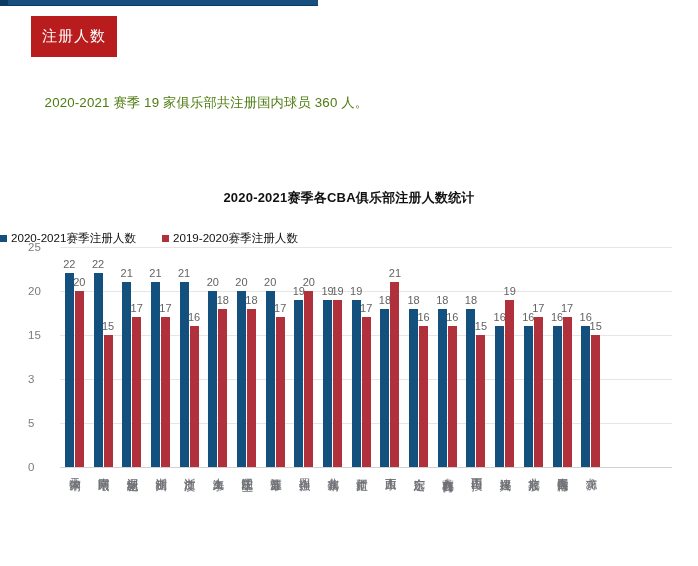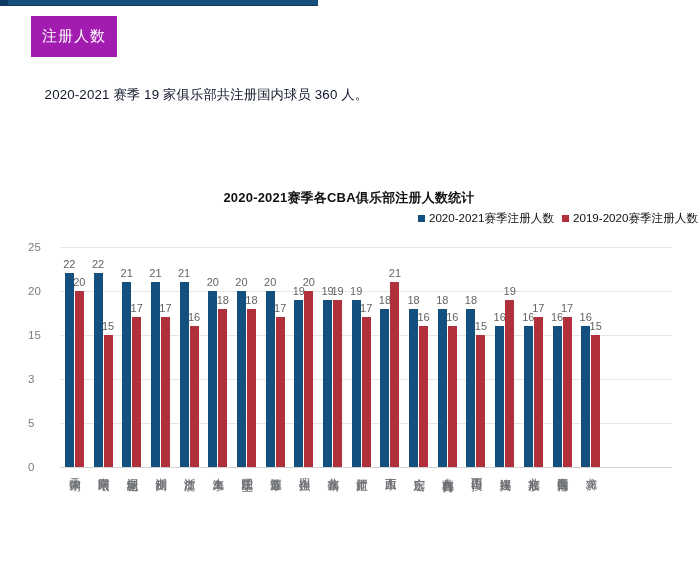--- a/index.html
+++ b/index.html
@@ -29,41 +29,41 @@
     left: 0; top: 0;
     width: 8px; height: 6px;
     background: #0d3a63;
   }
 
   
   #section-badge {
     position: absolute;
     left: 31px; top: 16px;
     width: 86px; height: 41px;
-    background: #a21caf;
+    background: #b91c1c;
     color: #ffffff;
     font-size: 15px;
     letter-spacing: 1px;
     display: flex;
     align-items: center;
     justify-content: center;
     box-sizing: border-box;
   }
 
   
   #prose {
     position: absolute;
     left: 18px; top: 82px;
     width: 662px;
   }
   .para {
     font-size: 13.3px;
     line-height: 25px;
-    color: #0f172a;
-    margin: 0 0 2px 0;
+    color: #4d7c0f;
+    margin: 8px 0 2px 0;
     text-indent: 2em;
     text-align: justify;
     letter-spacing: 0.15px;
   }
 
   
   #chart {
     position: absolute;
     left: 0; top: 186px;
     width: 698px; height: 380px;
@@ -71,23 +71,23 @@
   #chart-title {
     text-align: center;
     font-size: 13px;
     font-weight: bold;
     color: #111;
     padding-top: 3px;
     letter-spacing: 0.2px;
   }
   #chart-legend {
     display: flex;
-    justify-content: flex-end;
-    gap: 8px;
-    margin-top: 4px;
+    justify-content: flex-start;
+    gap: 26px;
+    margin-top: 24px;
     font-size: 11.6px;
     color: #111;
   }
   .legend-entry {
     display: flex;
     align-items: center;
     gap: 4px;
   }
   .legend-swatch {
     width: 7px; height: 7px;

